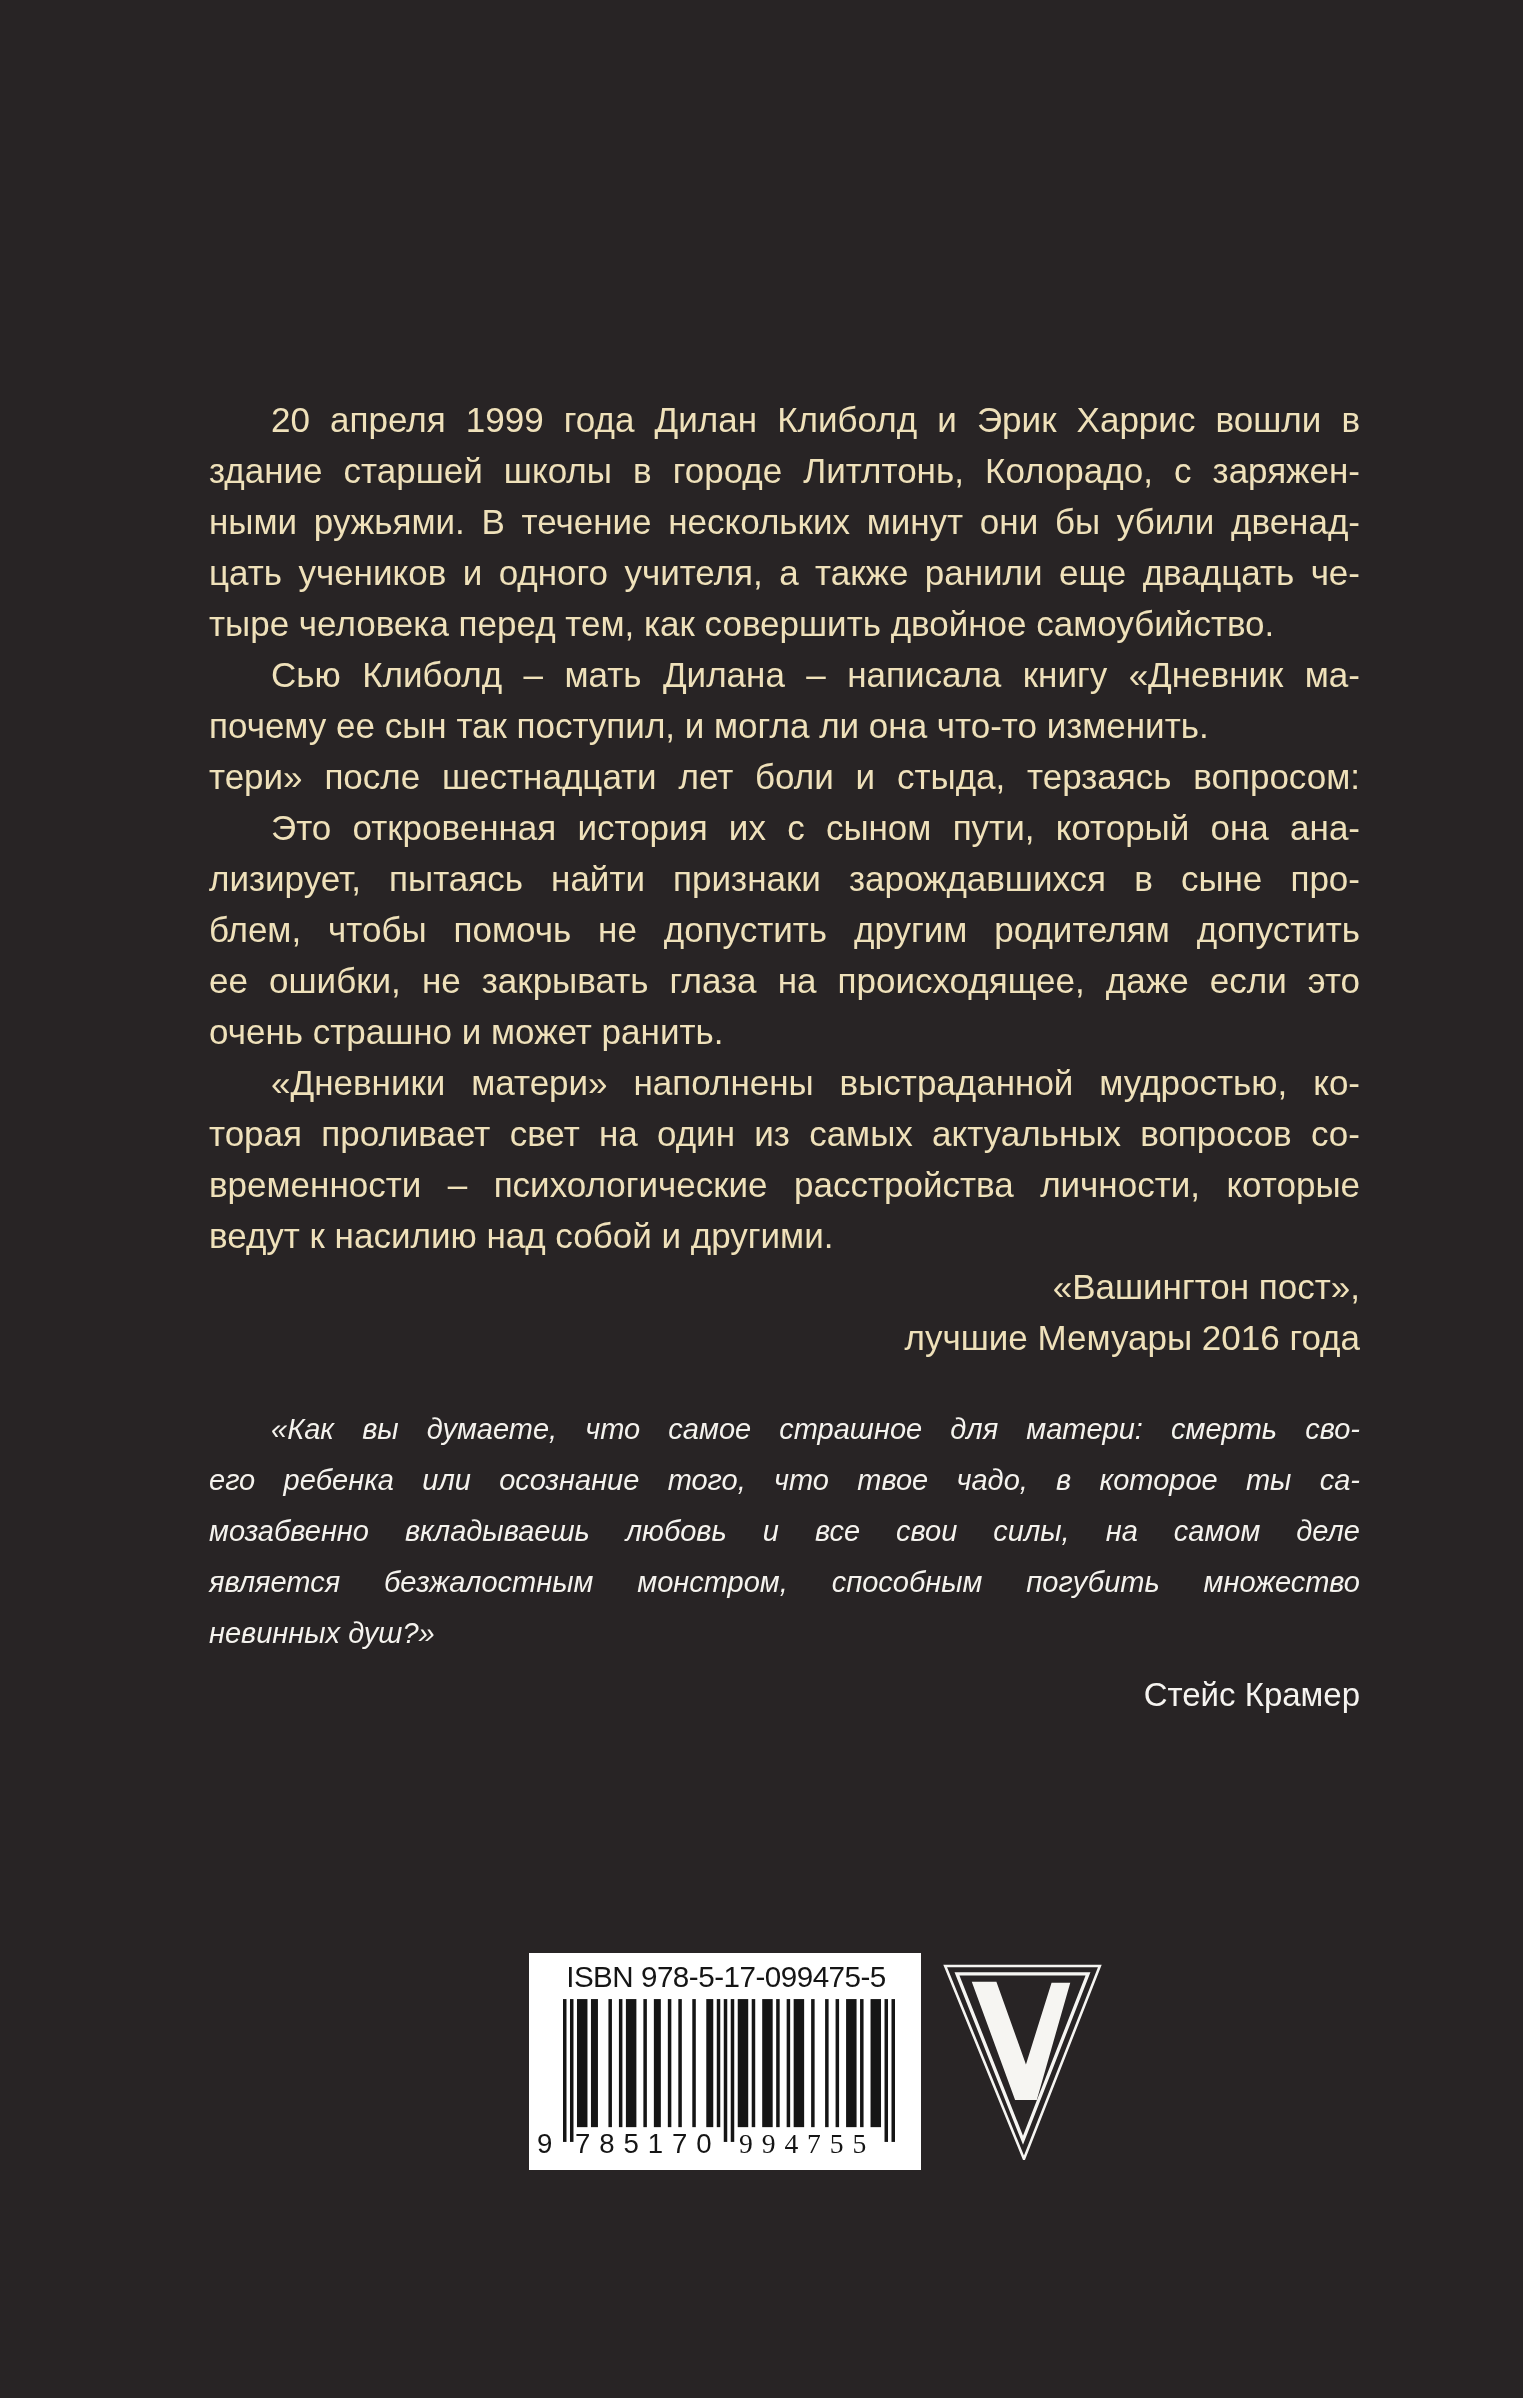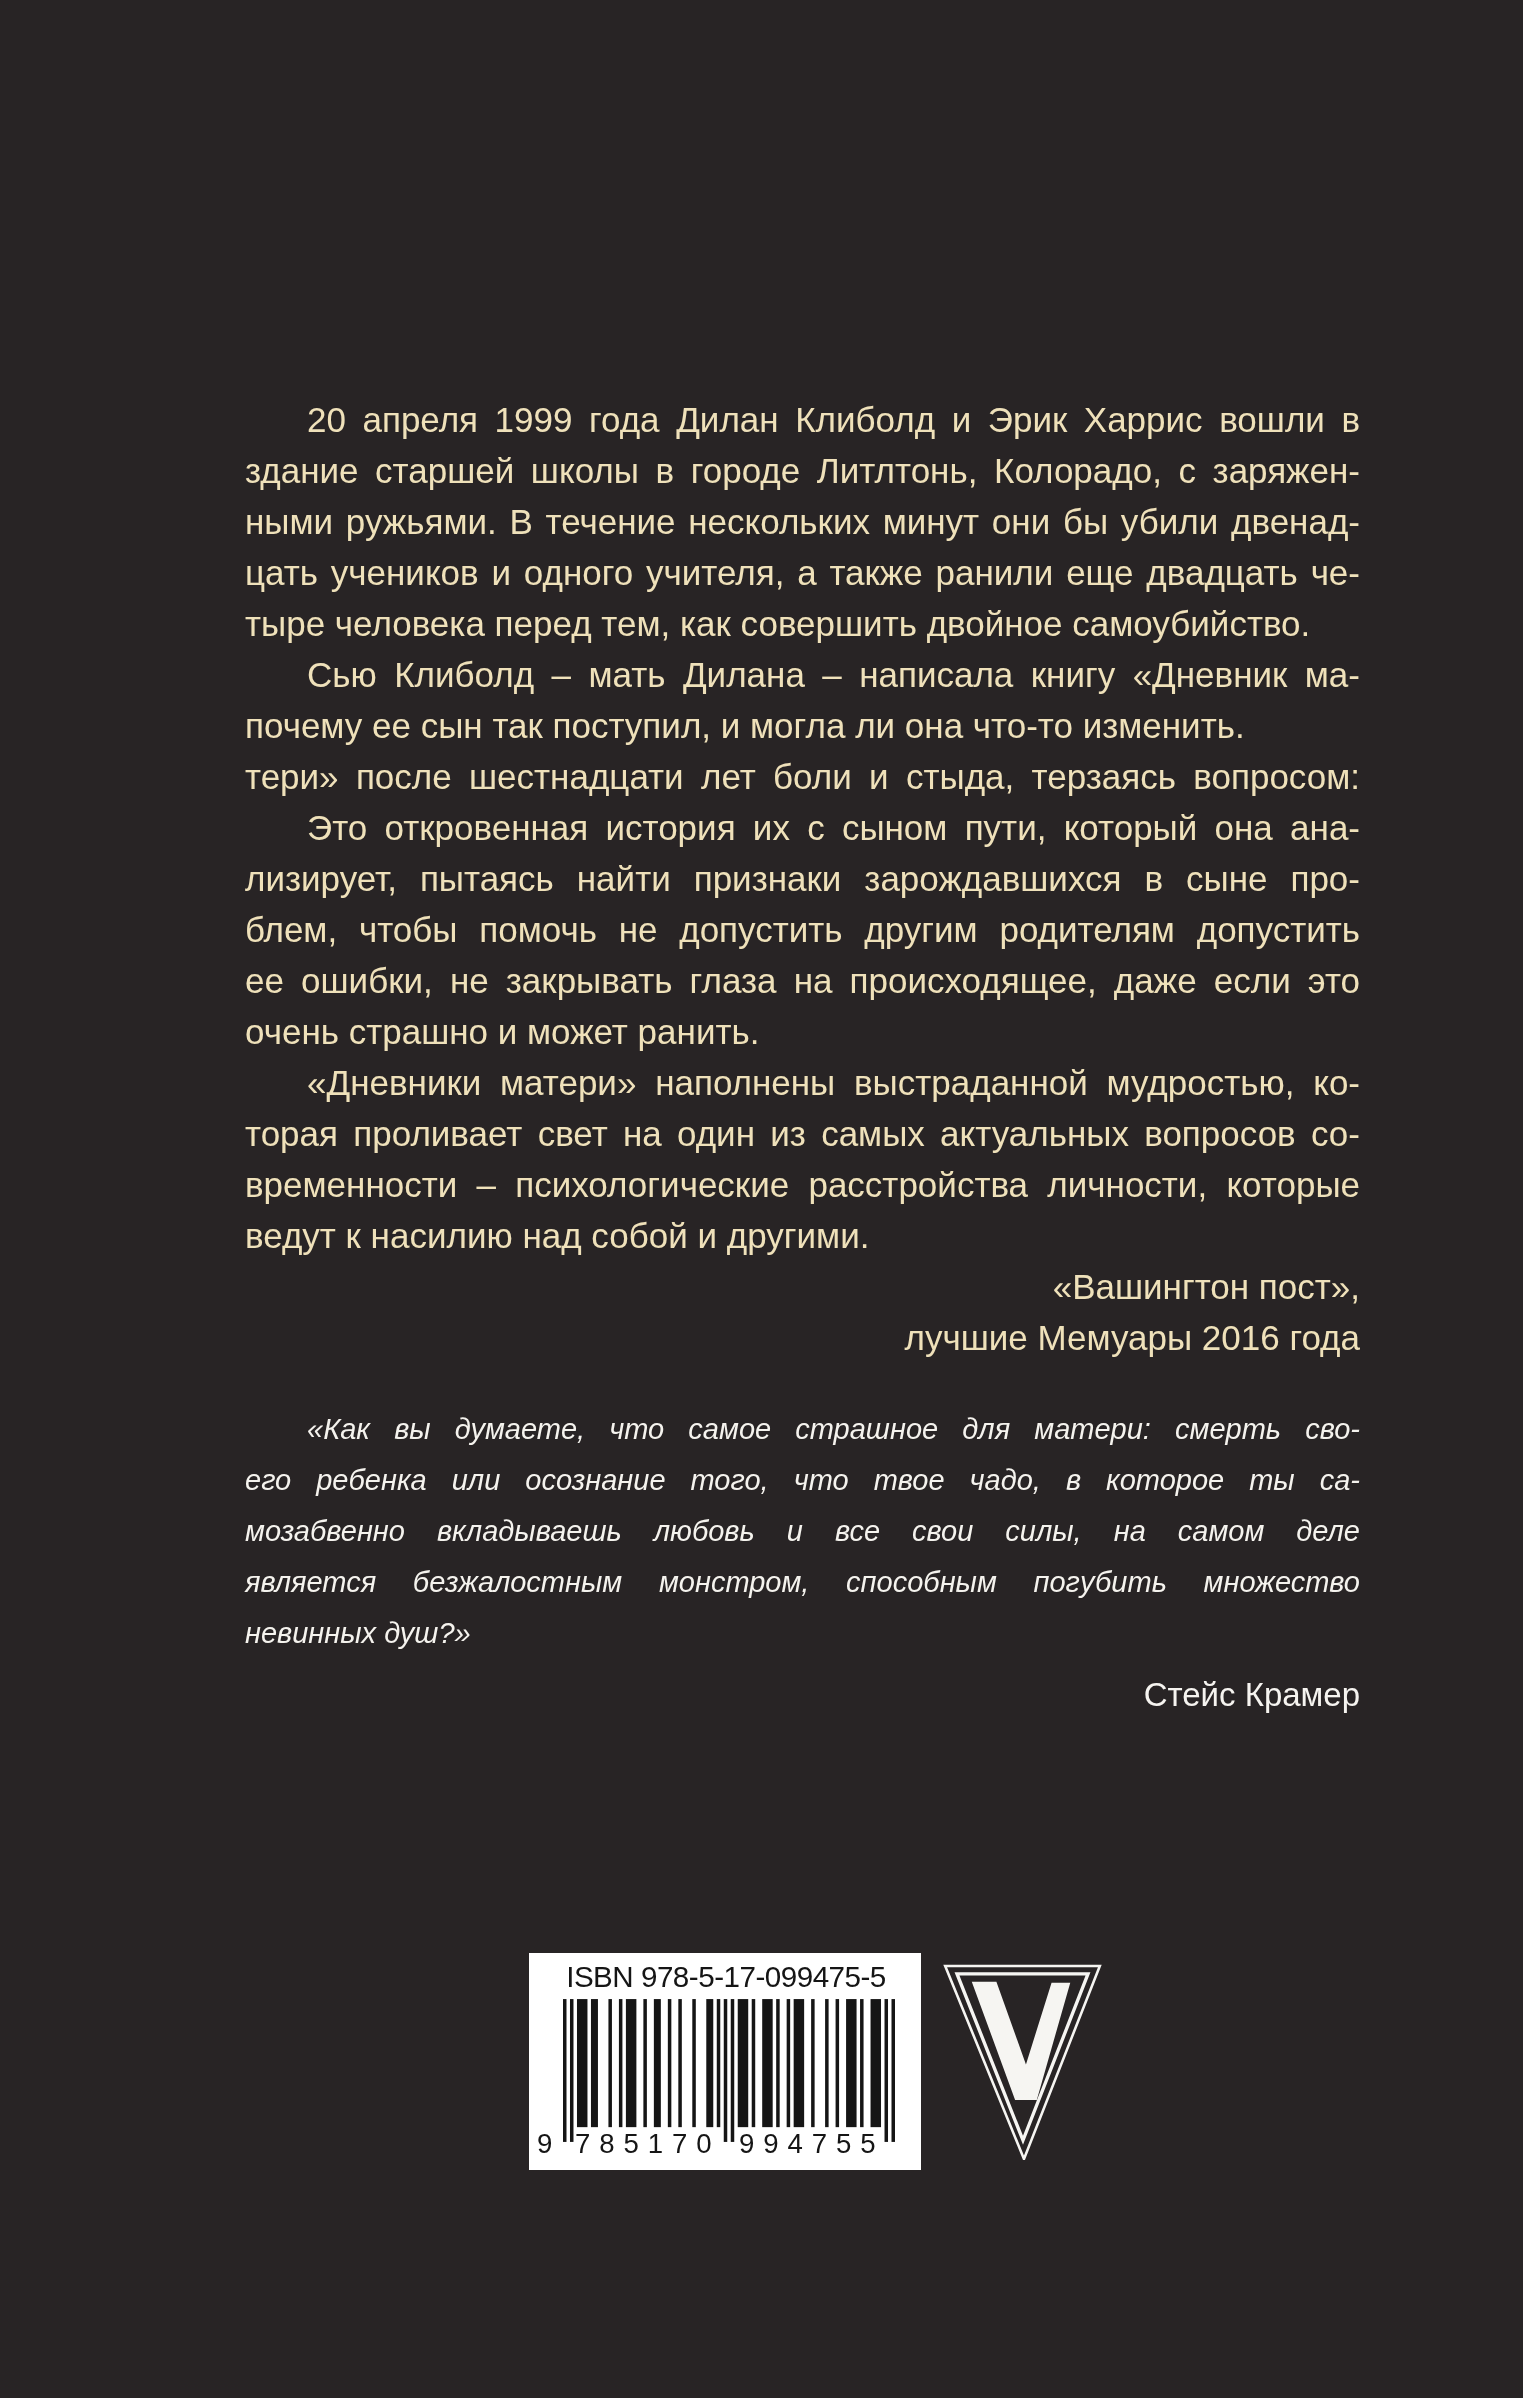--- a/index.html
+++ b/index.html
@@ -10,21 +10,21 @@
     overflow:hidden;
     font-family:"Liberation Sans",sans-serif;
   }
   
   .copy{
     position:absolute;left:209px;top:394px;width:1151px;
     color:#efe1ba;
     font-size:35px;line-height:51px;
     font-weight:400;
   }
-  .ln{text-align:justify;text-align-last:justify;white-space:normal;margin-left:36px;}
+  .ln{text-align:justify;text-align-last:justify;white-space:normal;}
   .ln.first{text-indent:62px;}
   .ln.plast{text-align-last:left;}
   .attr-ln{text-align:right;}
   .quote{
     margin-top:41px;
     color:#f5f3ee;
     font-style:italic;
     font-size:29px;
   }
   .signature{
@@ -42,21 +42,21 @@
   .isbn{
     position:absolute;top:6.9px;left:1px;width:100%;
     text-align:center;font-size:29.6px;letter-spacing:-0.5px;color:#151515;
   }
   .bars{position:absolute;left:34px;top:46px;}
   .bdigit{
     position:absolute;top:175px;font-size:27.6px;color:#151515;
   }
   .d9{left:7.9px;}
   .g1{left:46px;letter-spacing:8.9px;}
-  .g2{left:210px;letter-spacing:8.9px;}
+  .g2{left:210px;letter-spacing:8.9px;font-family:Liberation Serif, serif;}
   
   .vlogo{position:absolute;left:941px;top:1963px;}
 </style>
 </head>
 <body>
 
 <div class="cover">
 
   <div class="copy">
     <div id="blurb">

